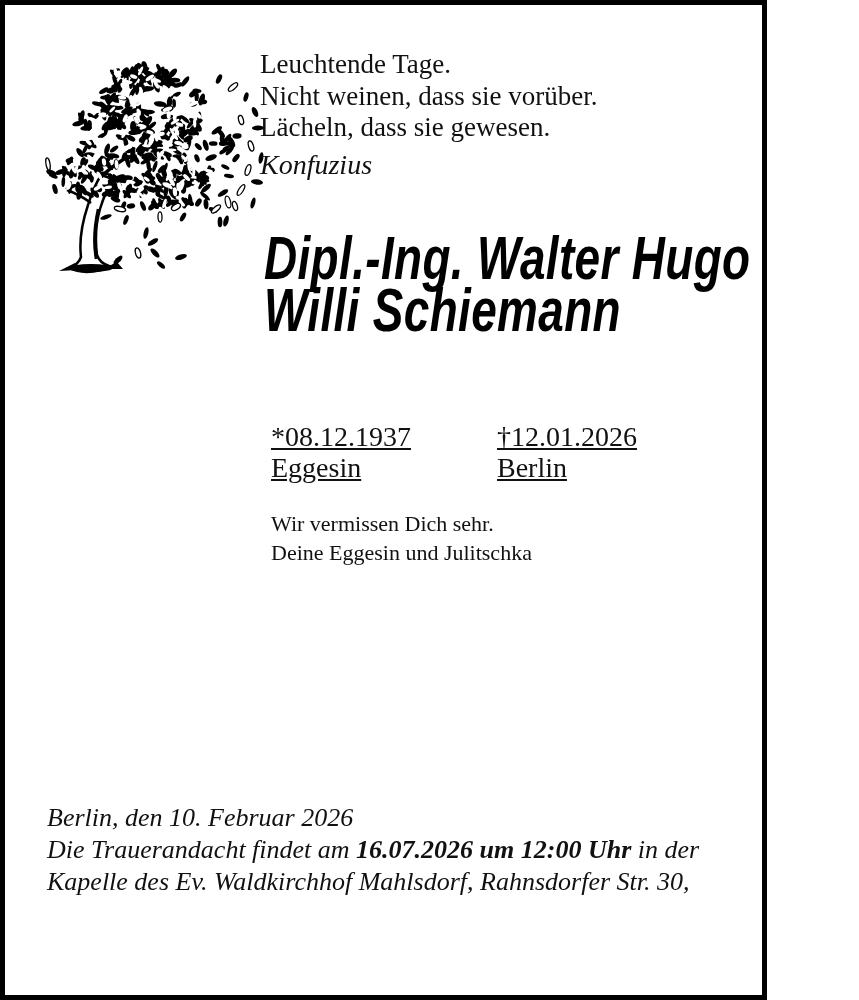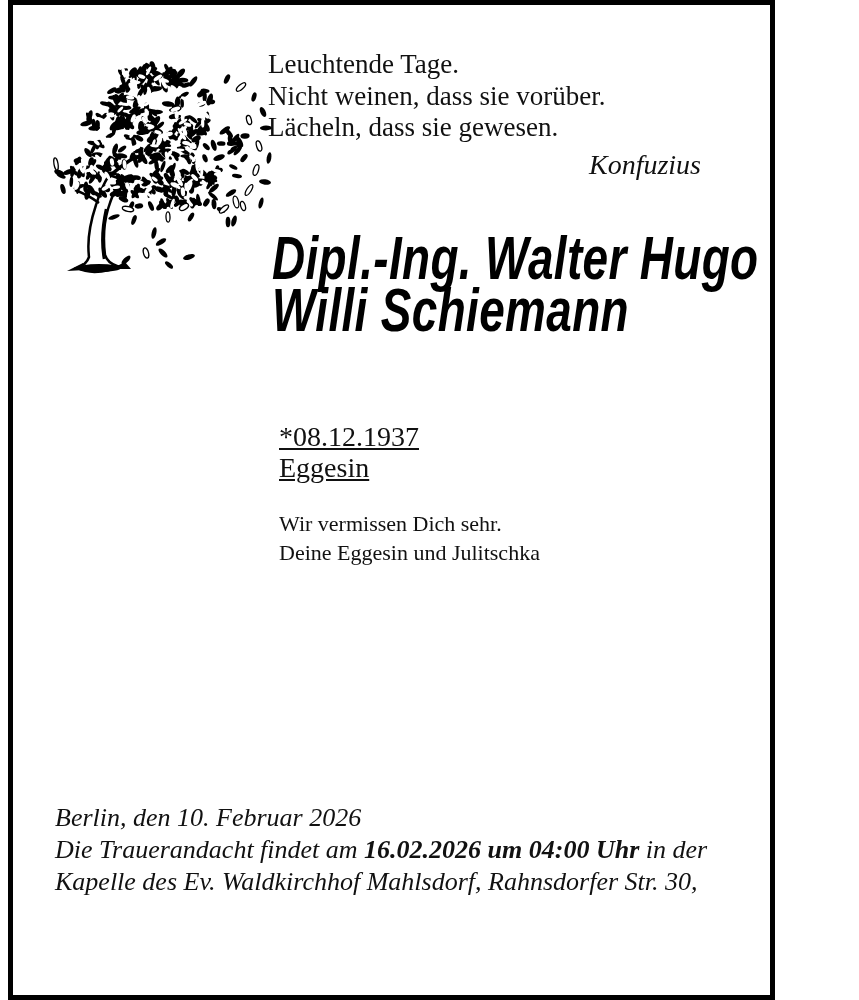--- a/index.html
+++ b/index.html
@@ -5,26 +5,25 @@
   html,body{margin:0;padding:0;background:#fff;}
   .page{
     position:relative;
     width:767px;height:1000px;
     box-sizing:border-box;
     background:#fff;
     border:5px solid #000;
     overflow:hidden;
     font-family:"Liberation Serif", serif;
     color:#111;
-    margin-left:8px;
   }
   .abs{position:absolute;}
   
   .quote{left:255px;top:44px;width:433px;font-size:27px;line-height:31.5px;}
-  .quote-attribution{font-style:italic;font-size:28px;text-align:right;margin-top:5px;}
+  .quote-attribution{font-style:italic;font-size:28px;margin-top:5px;}
   
   .name{
     left:259px;top:227px;
     font-family:"Liberation Sans", sans-serif;
     font-weight:bold;font-style:italic;
     font-size:62px;line-height:52px;
     color:#000;white-space:nowrap;
     transform:scaleX(.74);transform-origin:0 0;
     letter-spacing:.5px;
   }
@@ -643,30 +642,34 @@
 
   <div class="abs name">
     <div>Dipl.-Ing. Walter Hugo</div>
     <div>Willi Schiemann</div>
   </div>
 
   <div class="abs dates-col birth">
     <div>*08.12.1937</div>
     <div>Eggesin</div>
   </div>
+  <div class="abs dates-col death">
+    <div>†12.01.2026</div>
+    <div>Berlin</div>
+  </div>
 
   <div class="abs mourning">
     <div>Wir vermissen Dich sehr.</div>
     <div>Deine Eggesin und Julitschka</div>
   </div>
 
 
   <div class="abs details">
     <div>Berlin, den 10. Februar 2026</div>
     <div>
       <span>Die Trauerandacht findet am</span>
-      <b>16.02.2026 um 04:00 Uhr</b>
+      <b>16.07.2026 um 12:00 Uhr</b>
       <span>in der</span>
     </div>
     <div>Kapelle des Ev. Waldkirchhof Mahlsdorf, Rahnsdorfer Str. 30,</div>
   </div>
 
 </div>
 
 </body></html>

